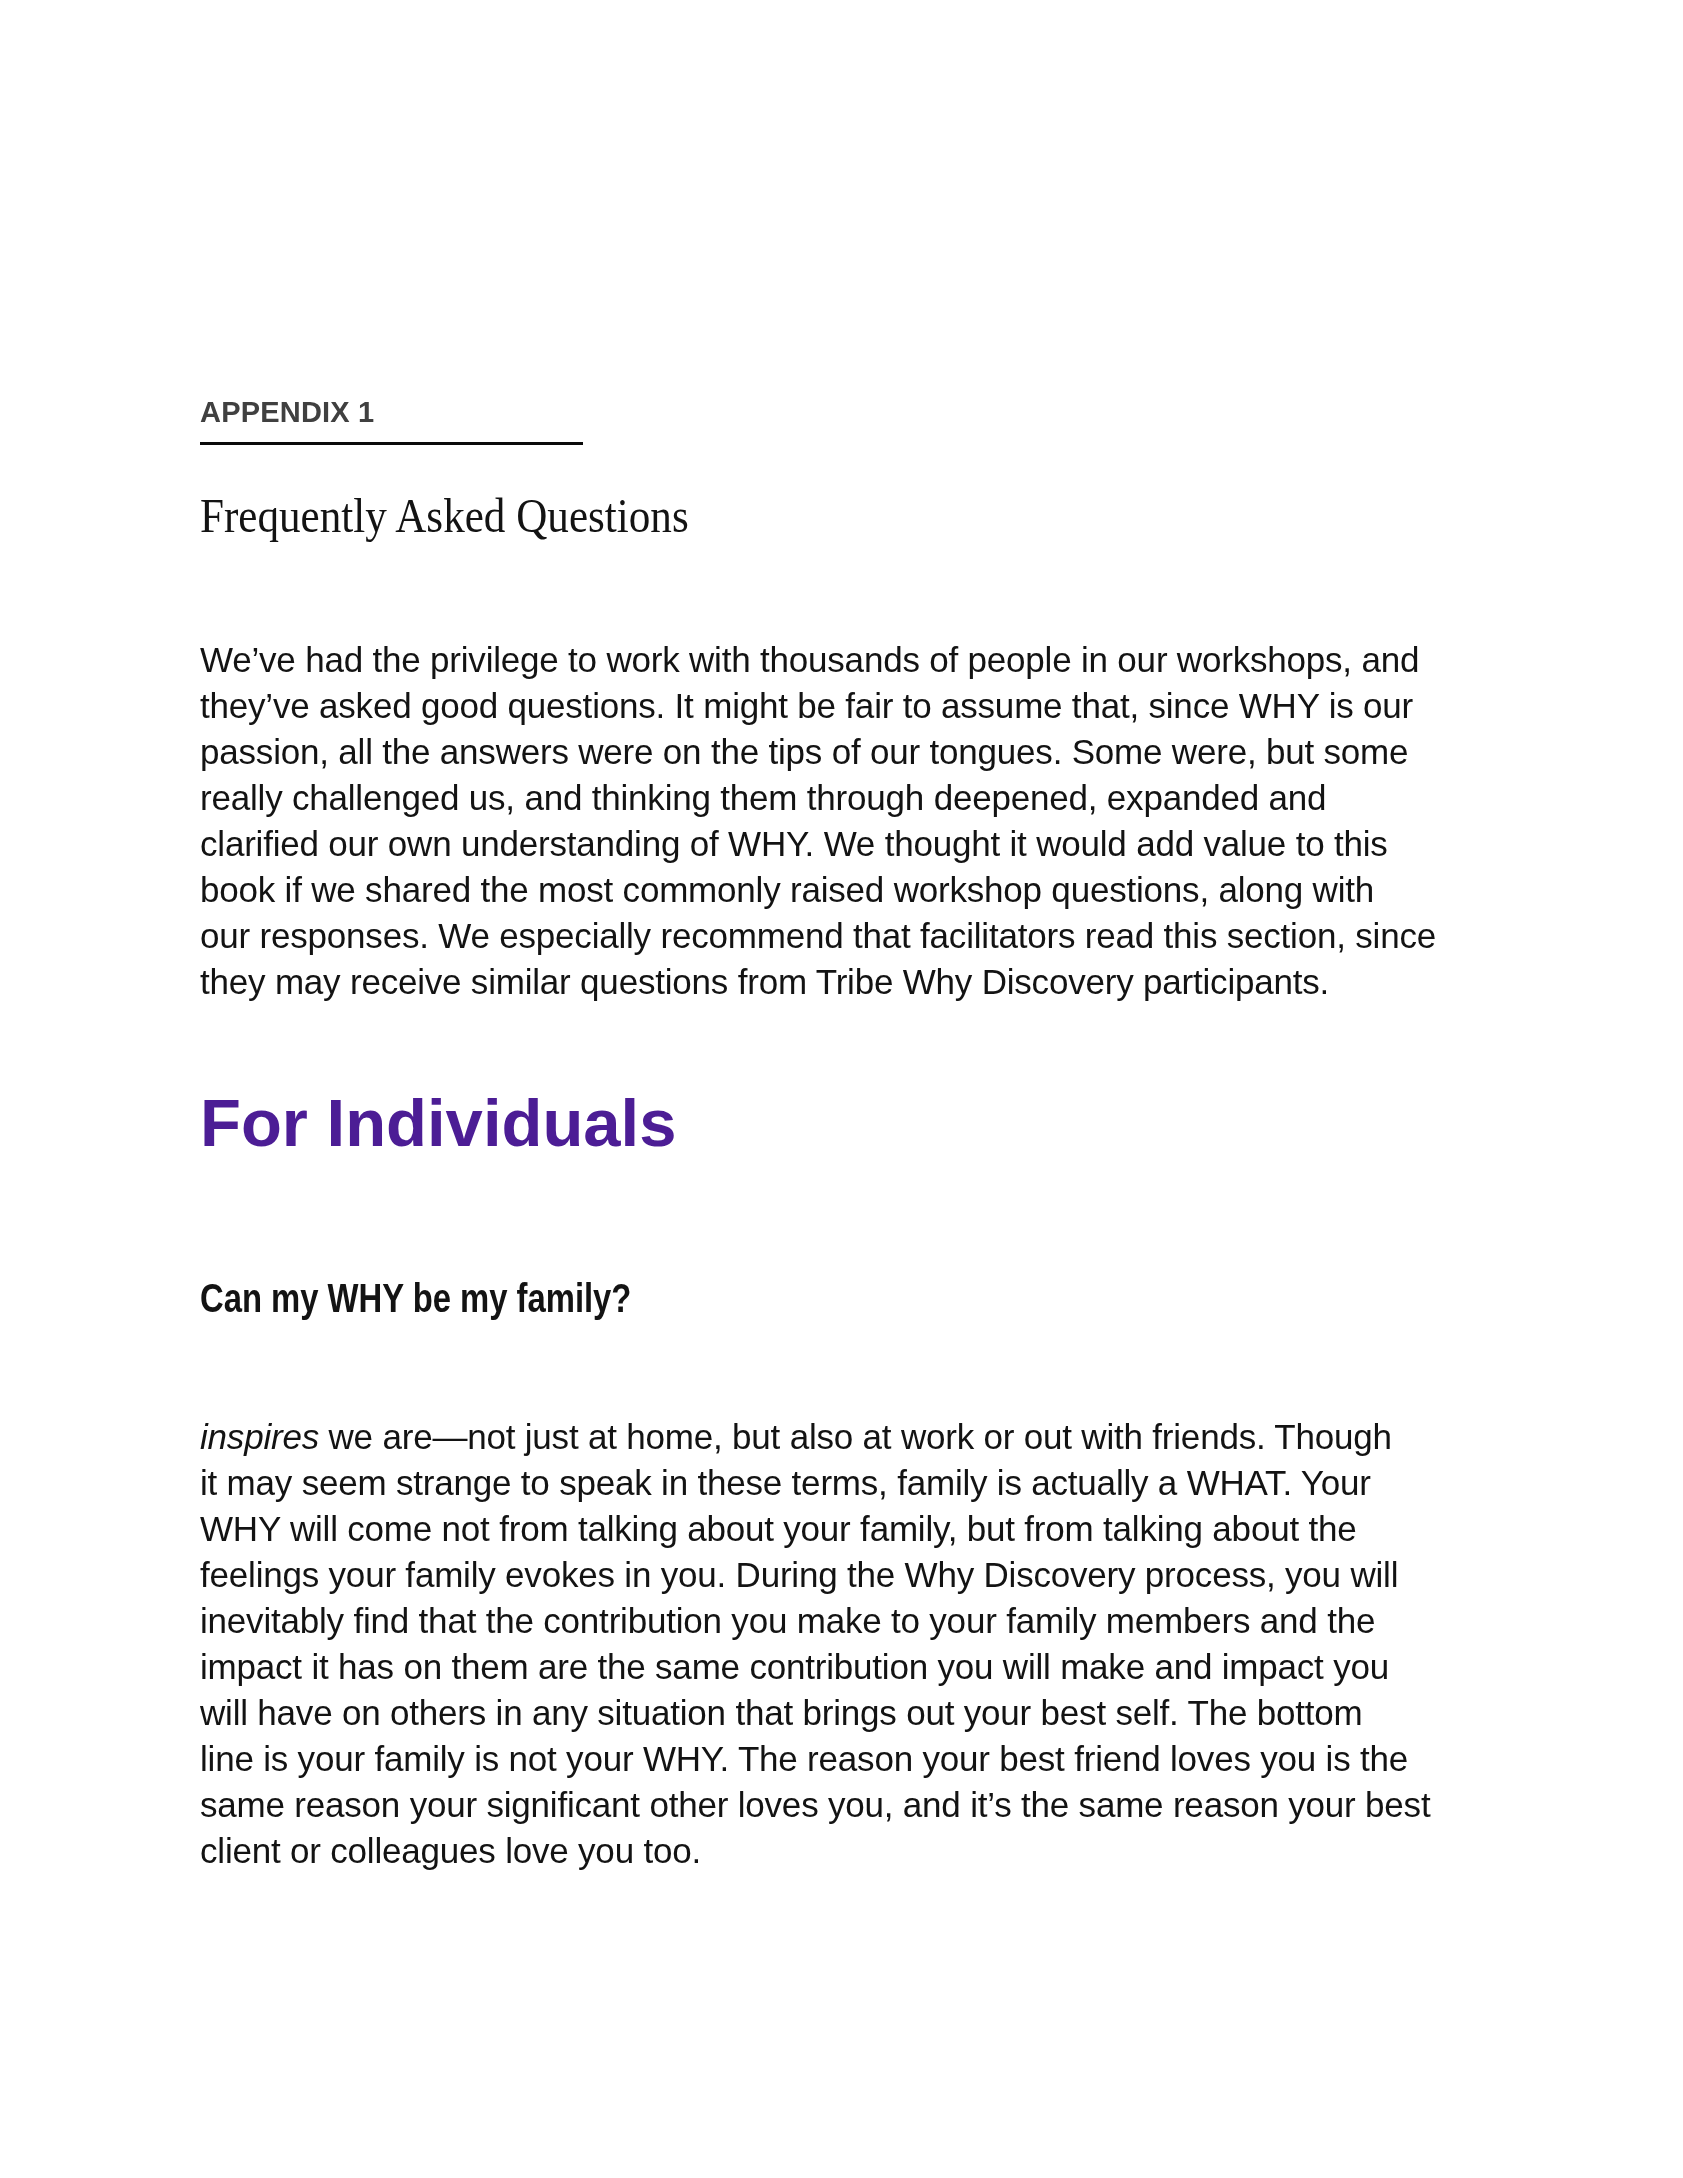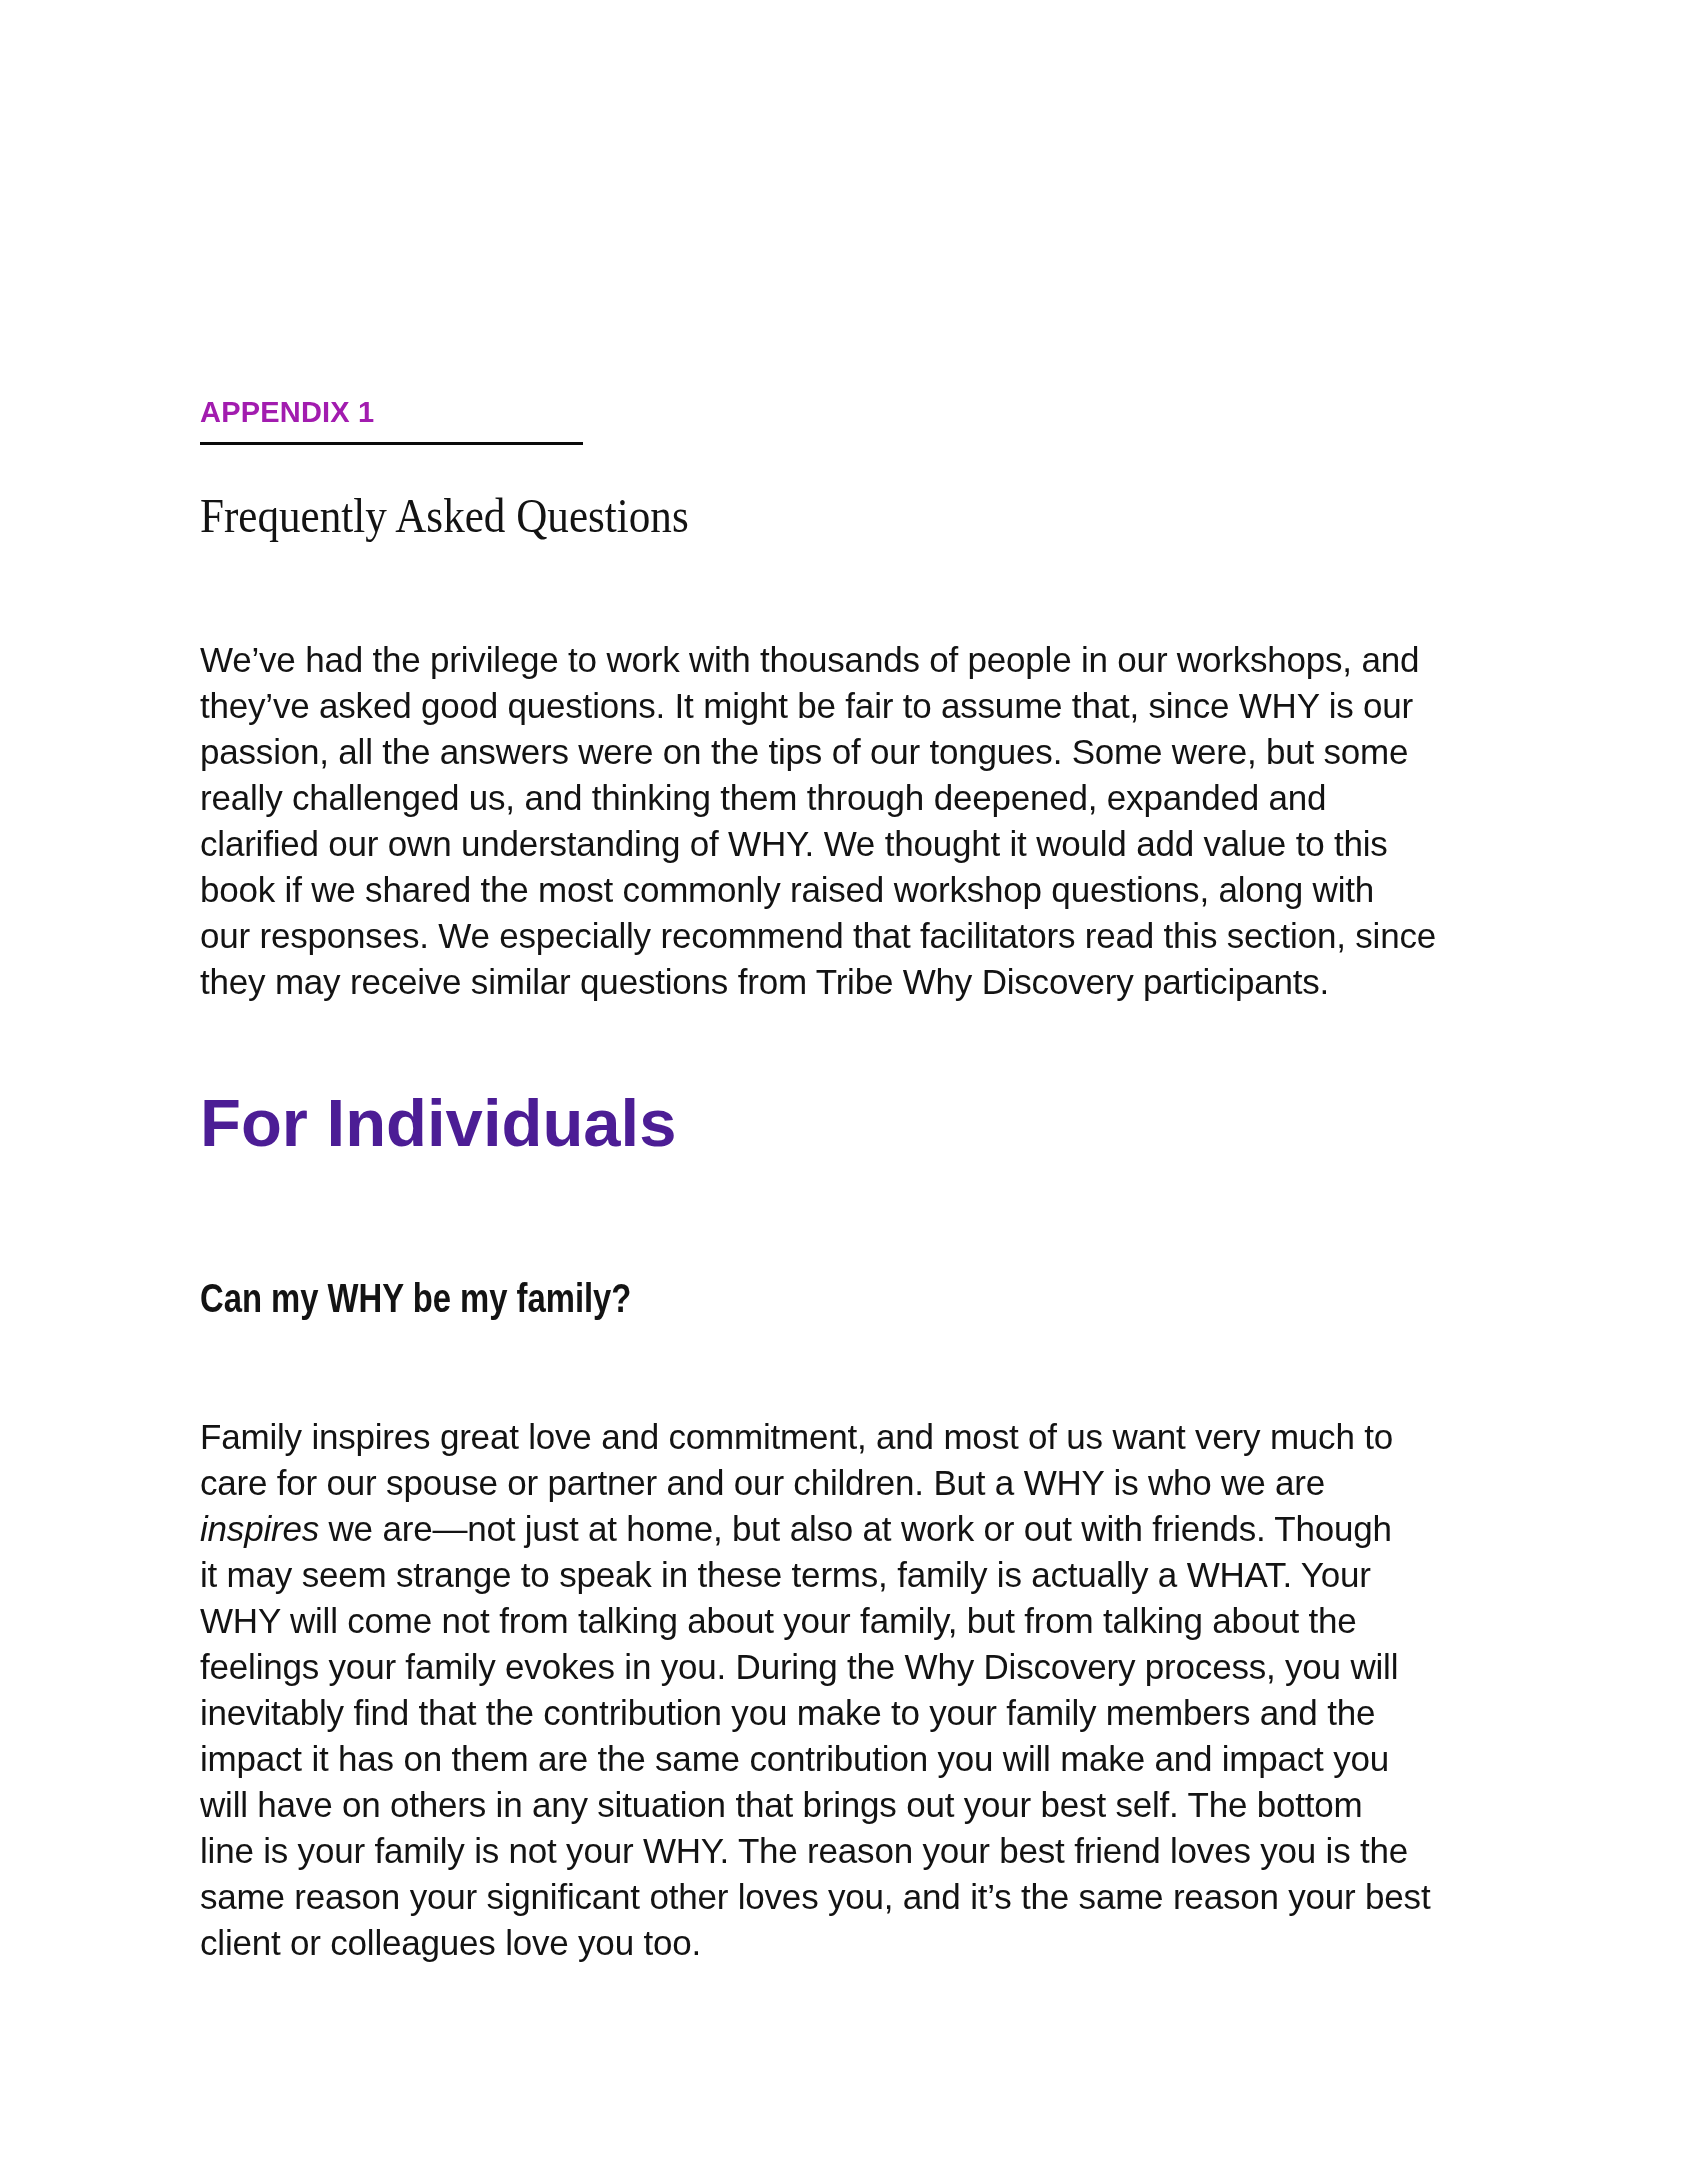--- a/index.html
+++ b/index.html
@@ -18,21 +18,21 @@
   }
   .abs { position: absolute; left: 200px; }
 
   .kicker {
     top: 398px;
     font-family: "Liberation Sans", sans-serif;
     font-weight: bold;
     font-size: 29px;
     line-height: 1;
     letter-spacing: 0.2px;
-    color: #a21caf;
+    color: #404040;
   }
   .rule {
     top: 442px;
     width: 383px;
     height: 3px;
     background: #0a0a0a;
   }
   .page-title {
     top: 491px;
     font-family: "Liberation Serif", serif;
@@ -93,23 +93,21 @@
 really challenged us, and thinking them through deepened, expanded and
 clarified our own understanding of WHY. We thought it would add value to this
 book if we shared the most commonly raised workshop questions, along with
 our responses. We especially recommend that facilitators read this section, since
 they may receive similar questions from Tribe Why Discovery participants.</p>
 
   <div class="abs section-heading">For Individuals</div>
 
   <div class="abs question-heading">Can my WHY be my family?</div>
 
-  <p class="abs para answer"><span>Family inspires great love and commitment, and most of us want very much to
-care for our spouse or partner and our children. But a WHY is who we are
-</span><span class="it">inspires</span><span> we are—not just at home, but also at work or out with friends. Though
+  <p class="abs para answer"><span class="it">inspires</span><span> we are—not just at home, but also at work or out with friends. Though
 it may seem strange to speak in these terms, family is actually a WHAT. Your
 WHY will come not from talking about your family, but from talking about the
 feelings your family evokes in you. During the Why Discovery process, you will
 inevitably find that the contribution you make to your family members and the
 impact it has on them are the same contribution you will make and impact you
 will have on others in any situation that brings out your best self. The bottom
 line is your family is not your WHY. The reason your best friend loves you is the
 same reason your significant other loves you, and it’s the same reason your best
 client or colleagues love you too.</span></p>
 

